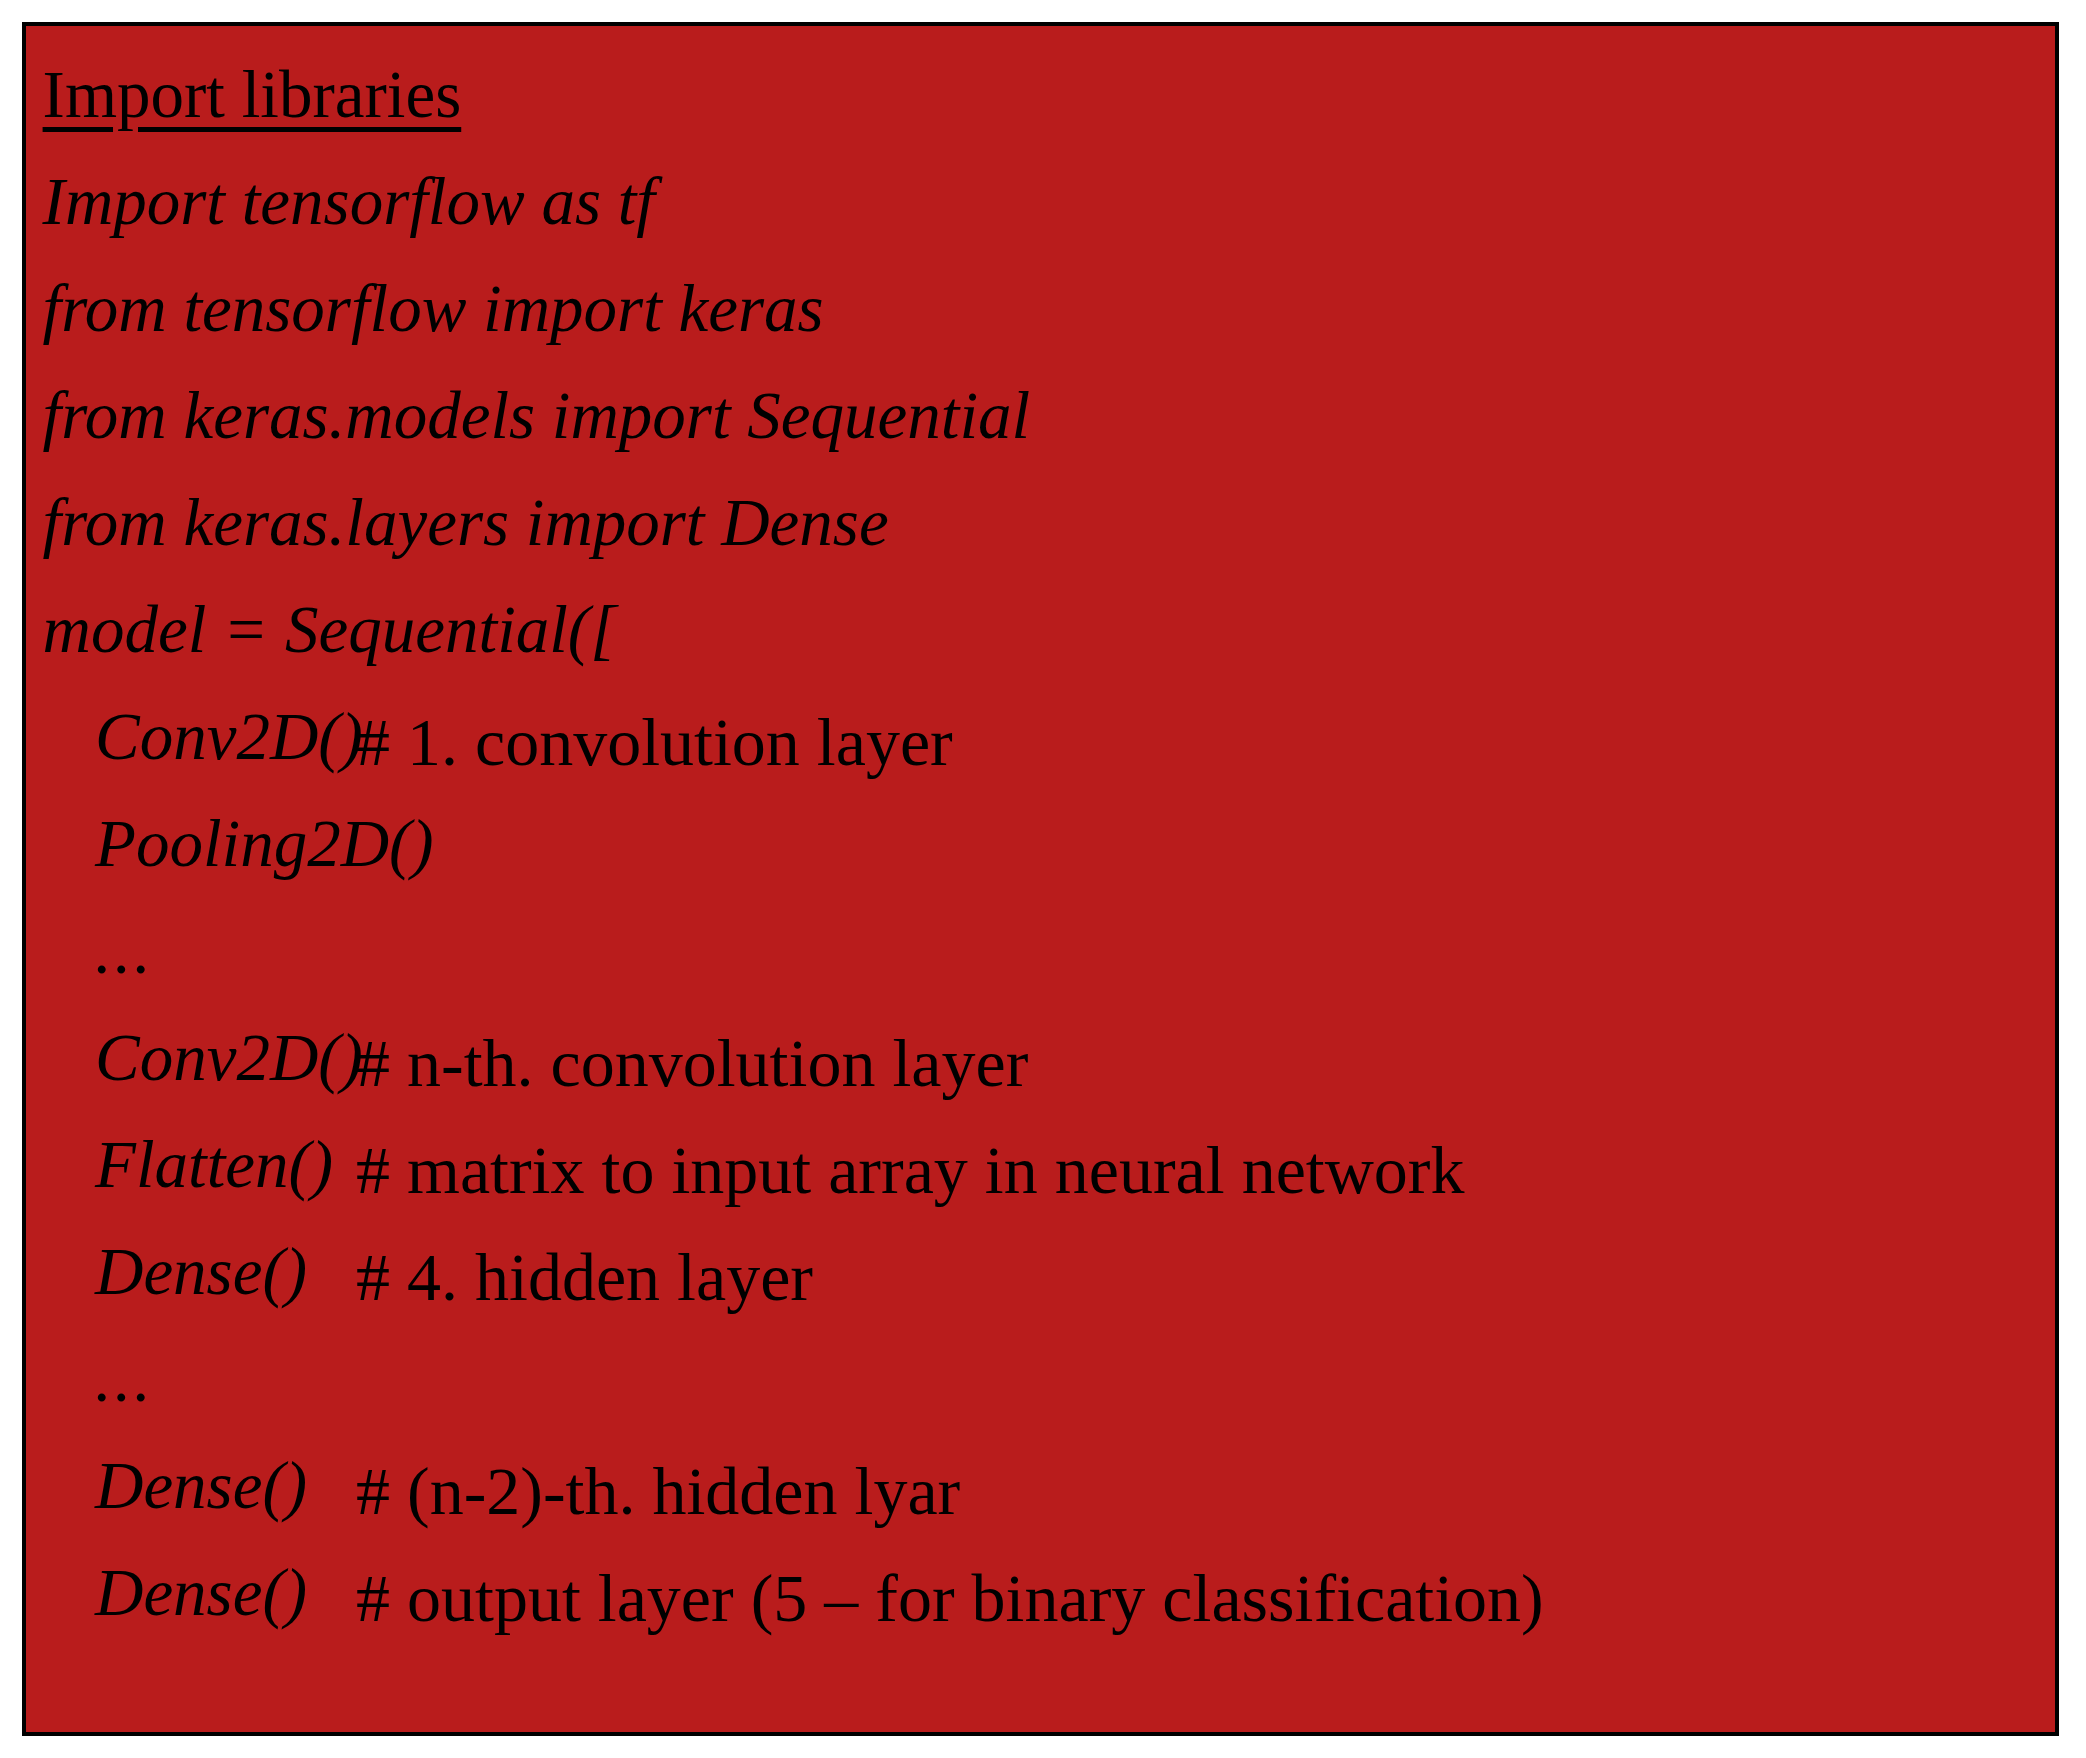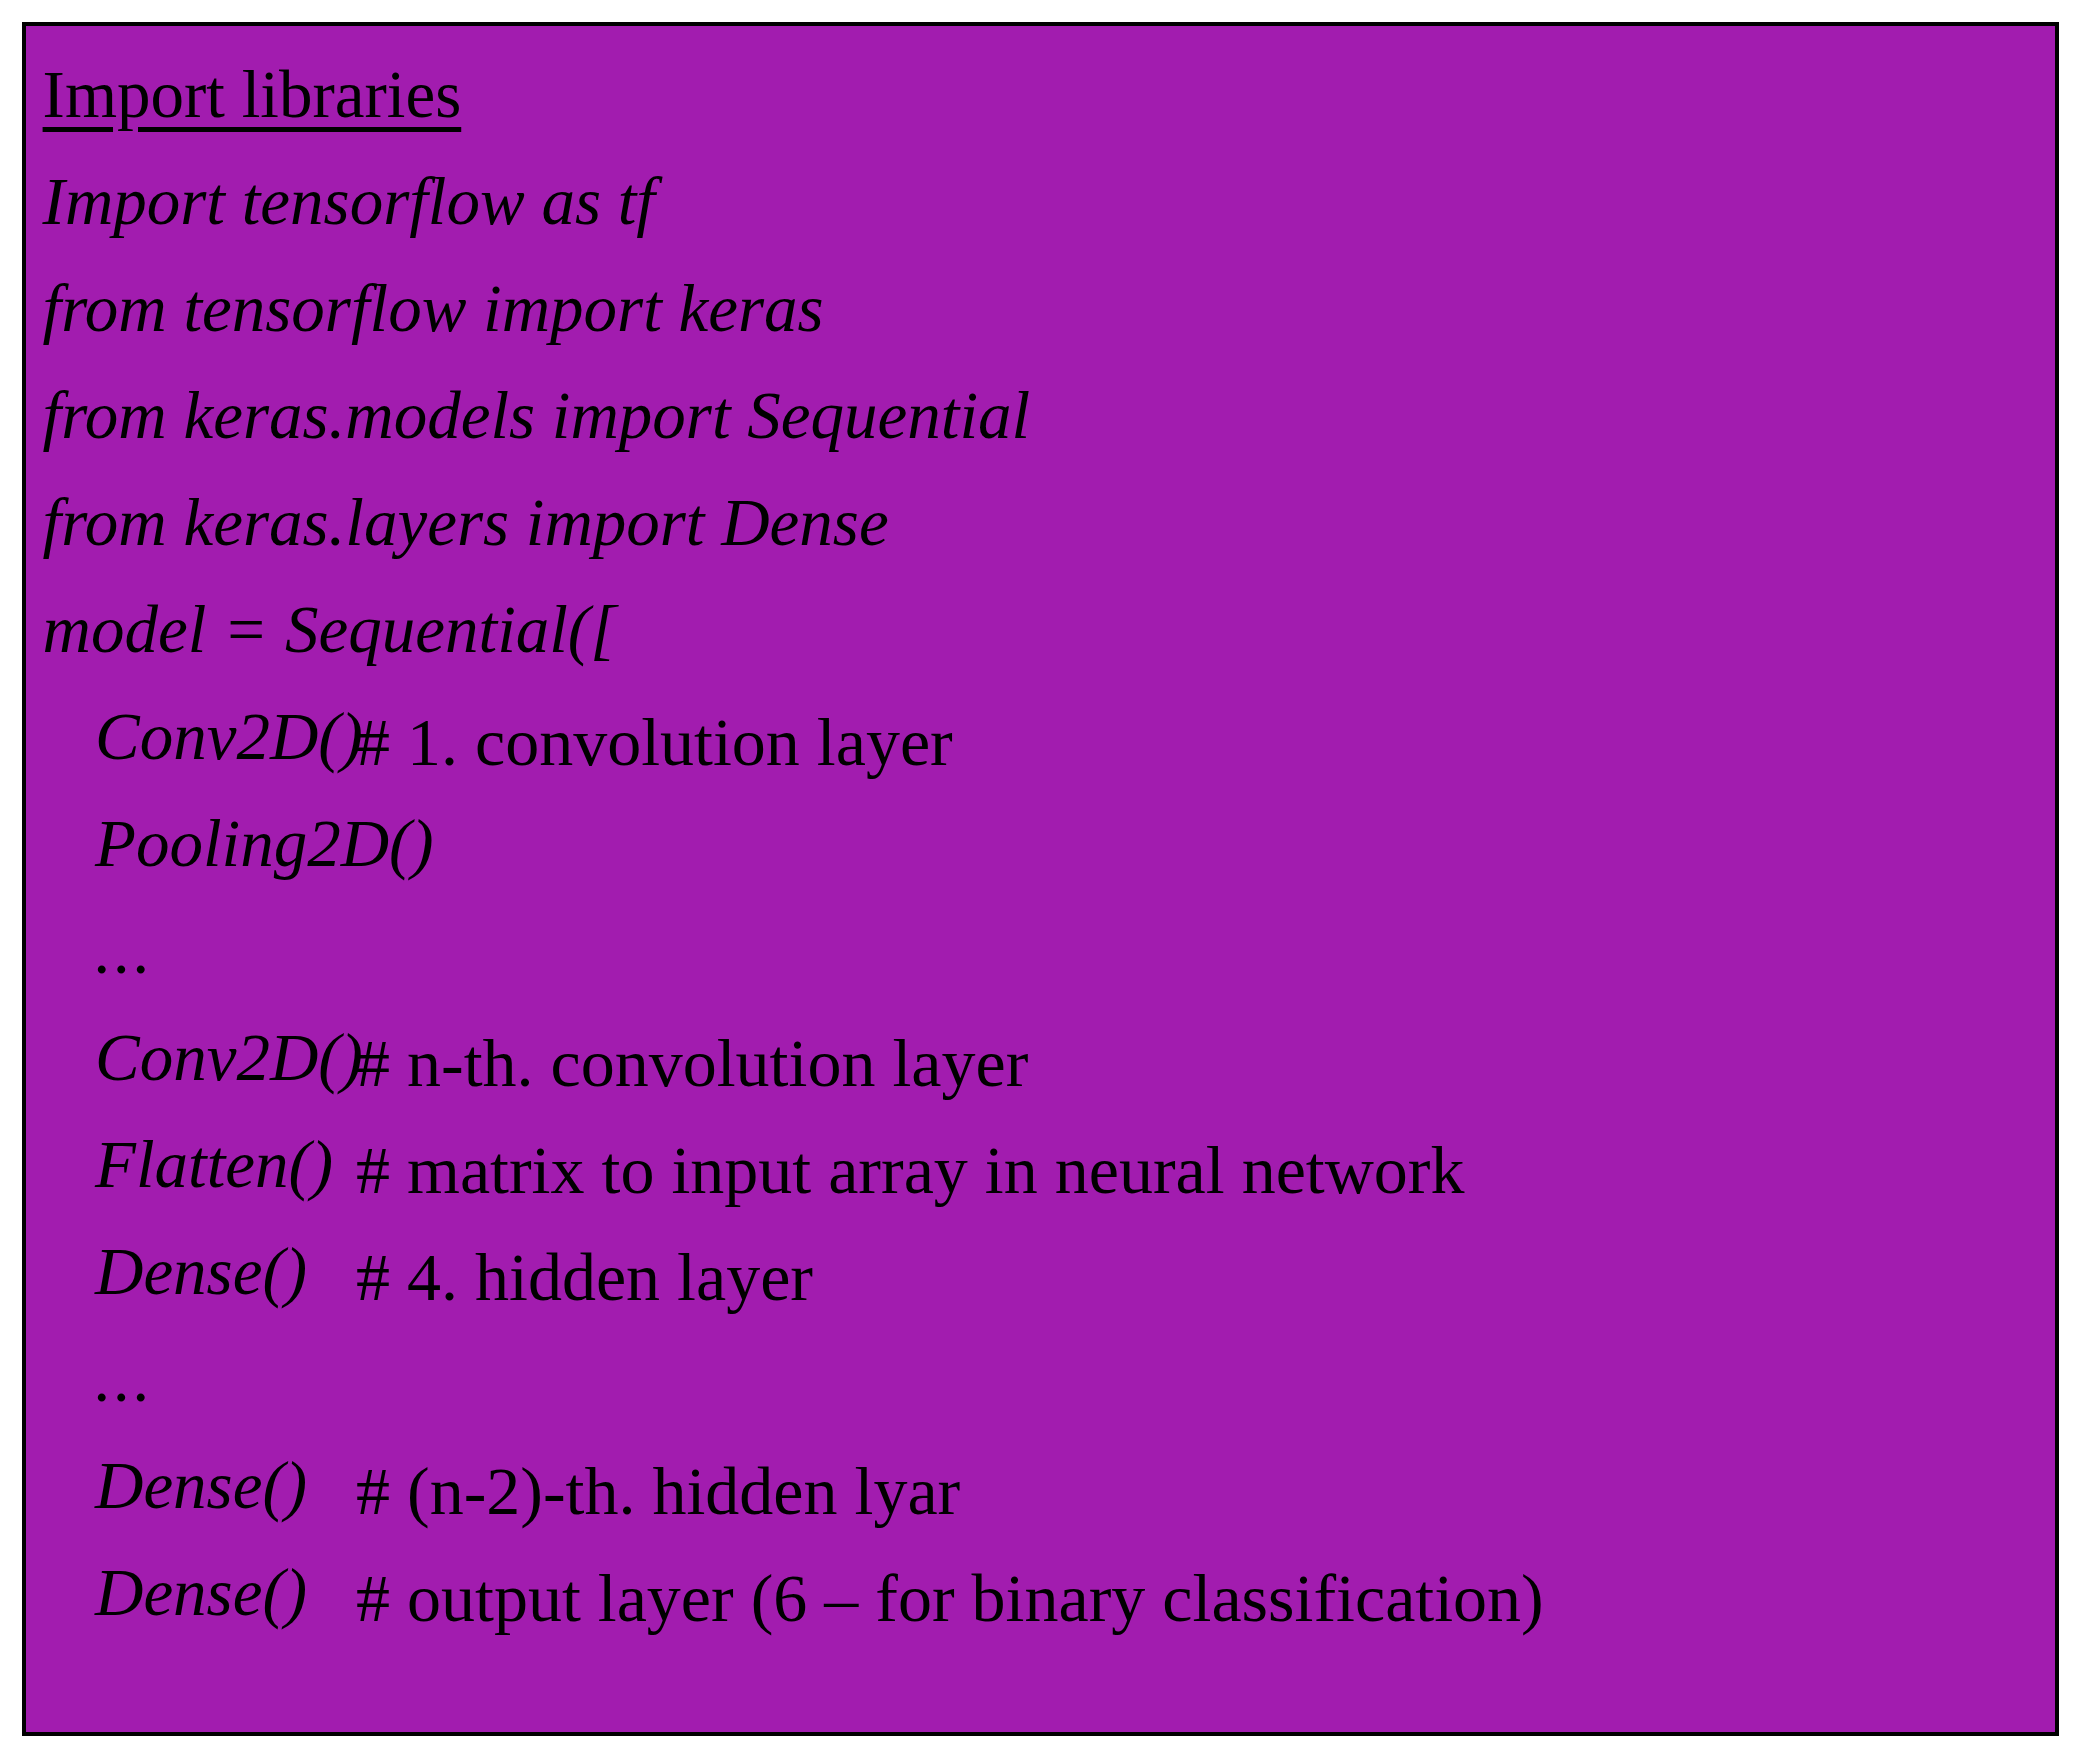--- a/index.html
+++ b/index.html
@@ -14,21 +14,21 @@
     -webkit-font-smoothing: antialiased;
   }
 
   #code-box {
     position: absolute;
     left: 22px;
     top: 22px;
     width: 2037px;       
     height: 1714px;      
     box-sizing: border-box;
-    background: #a21caf;
+    background: #b91c1c;
     border: 4.1px solid #000000;
     overflow: hidden;
   }
 
   .code-lines {
     position: absolute;
     left: 0;
     top: 0;
     right: 0;
     bottom: 0;
@@ -94,16 +94,16 @@
       <div class="code-line codeline indent-0"><span class="code-text">from keras.layers import Dense</span></div>
       <div class="code-line codeline indent-0"><span class="code-text">model = Sequential([</span></div>
       <div class="code-line codeline indent-1"><span class="code-text">Conv2D()</span><span class="comment"># 1. convolution layer</span></div>
       <div class="code-line codeline indent-1"><span class="code-text">Pooling2D()</span></div>
       <div class="code-line ellipsis indent-1"><span class="code-text">...</span></div>
       <div class="code-line codeline indent-1"><span class="code-text">Conv2D()</span><span class="comment"># n-th. convolution layer</span></div>
       <div class="code-line codeline indent-1"><span class="code-text">Flatten()</span><span class="comment"># matrix to input array in neural network</span></div>
       <div class="code-line codeline indent-1"><span class="code-text">Dense()</span><span class="comment"># 4. hidden layer</span></div>
       <div class="code-line ellipsis indent-1"><span class="code-text">...</span></div>
       <div class="code-line codeline indent-1"><span class="code-text">Dense()</span><span class="comment"># (n-2)-th. hidden lyar</span></div>
-      <div class="code-line codeline indent-1"><span class="code-text">Dense()</span><span class="comment"># output layer (6 – for binary classification)</span></div>
+      <div class="code-line codeline indent-1"><span class="code-text">Dense()</span><span class="comment"># output layer (5 – for binary classification)</span></div>
     </div>
 </div>
 
 
 </body></html>

